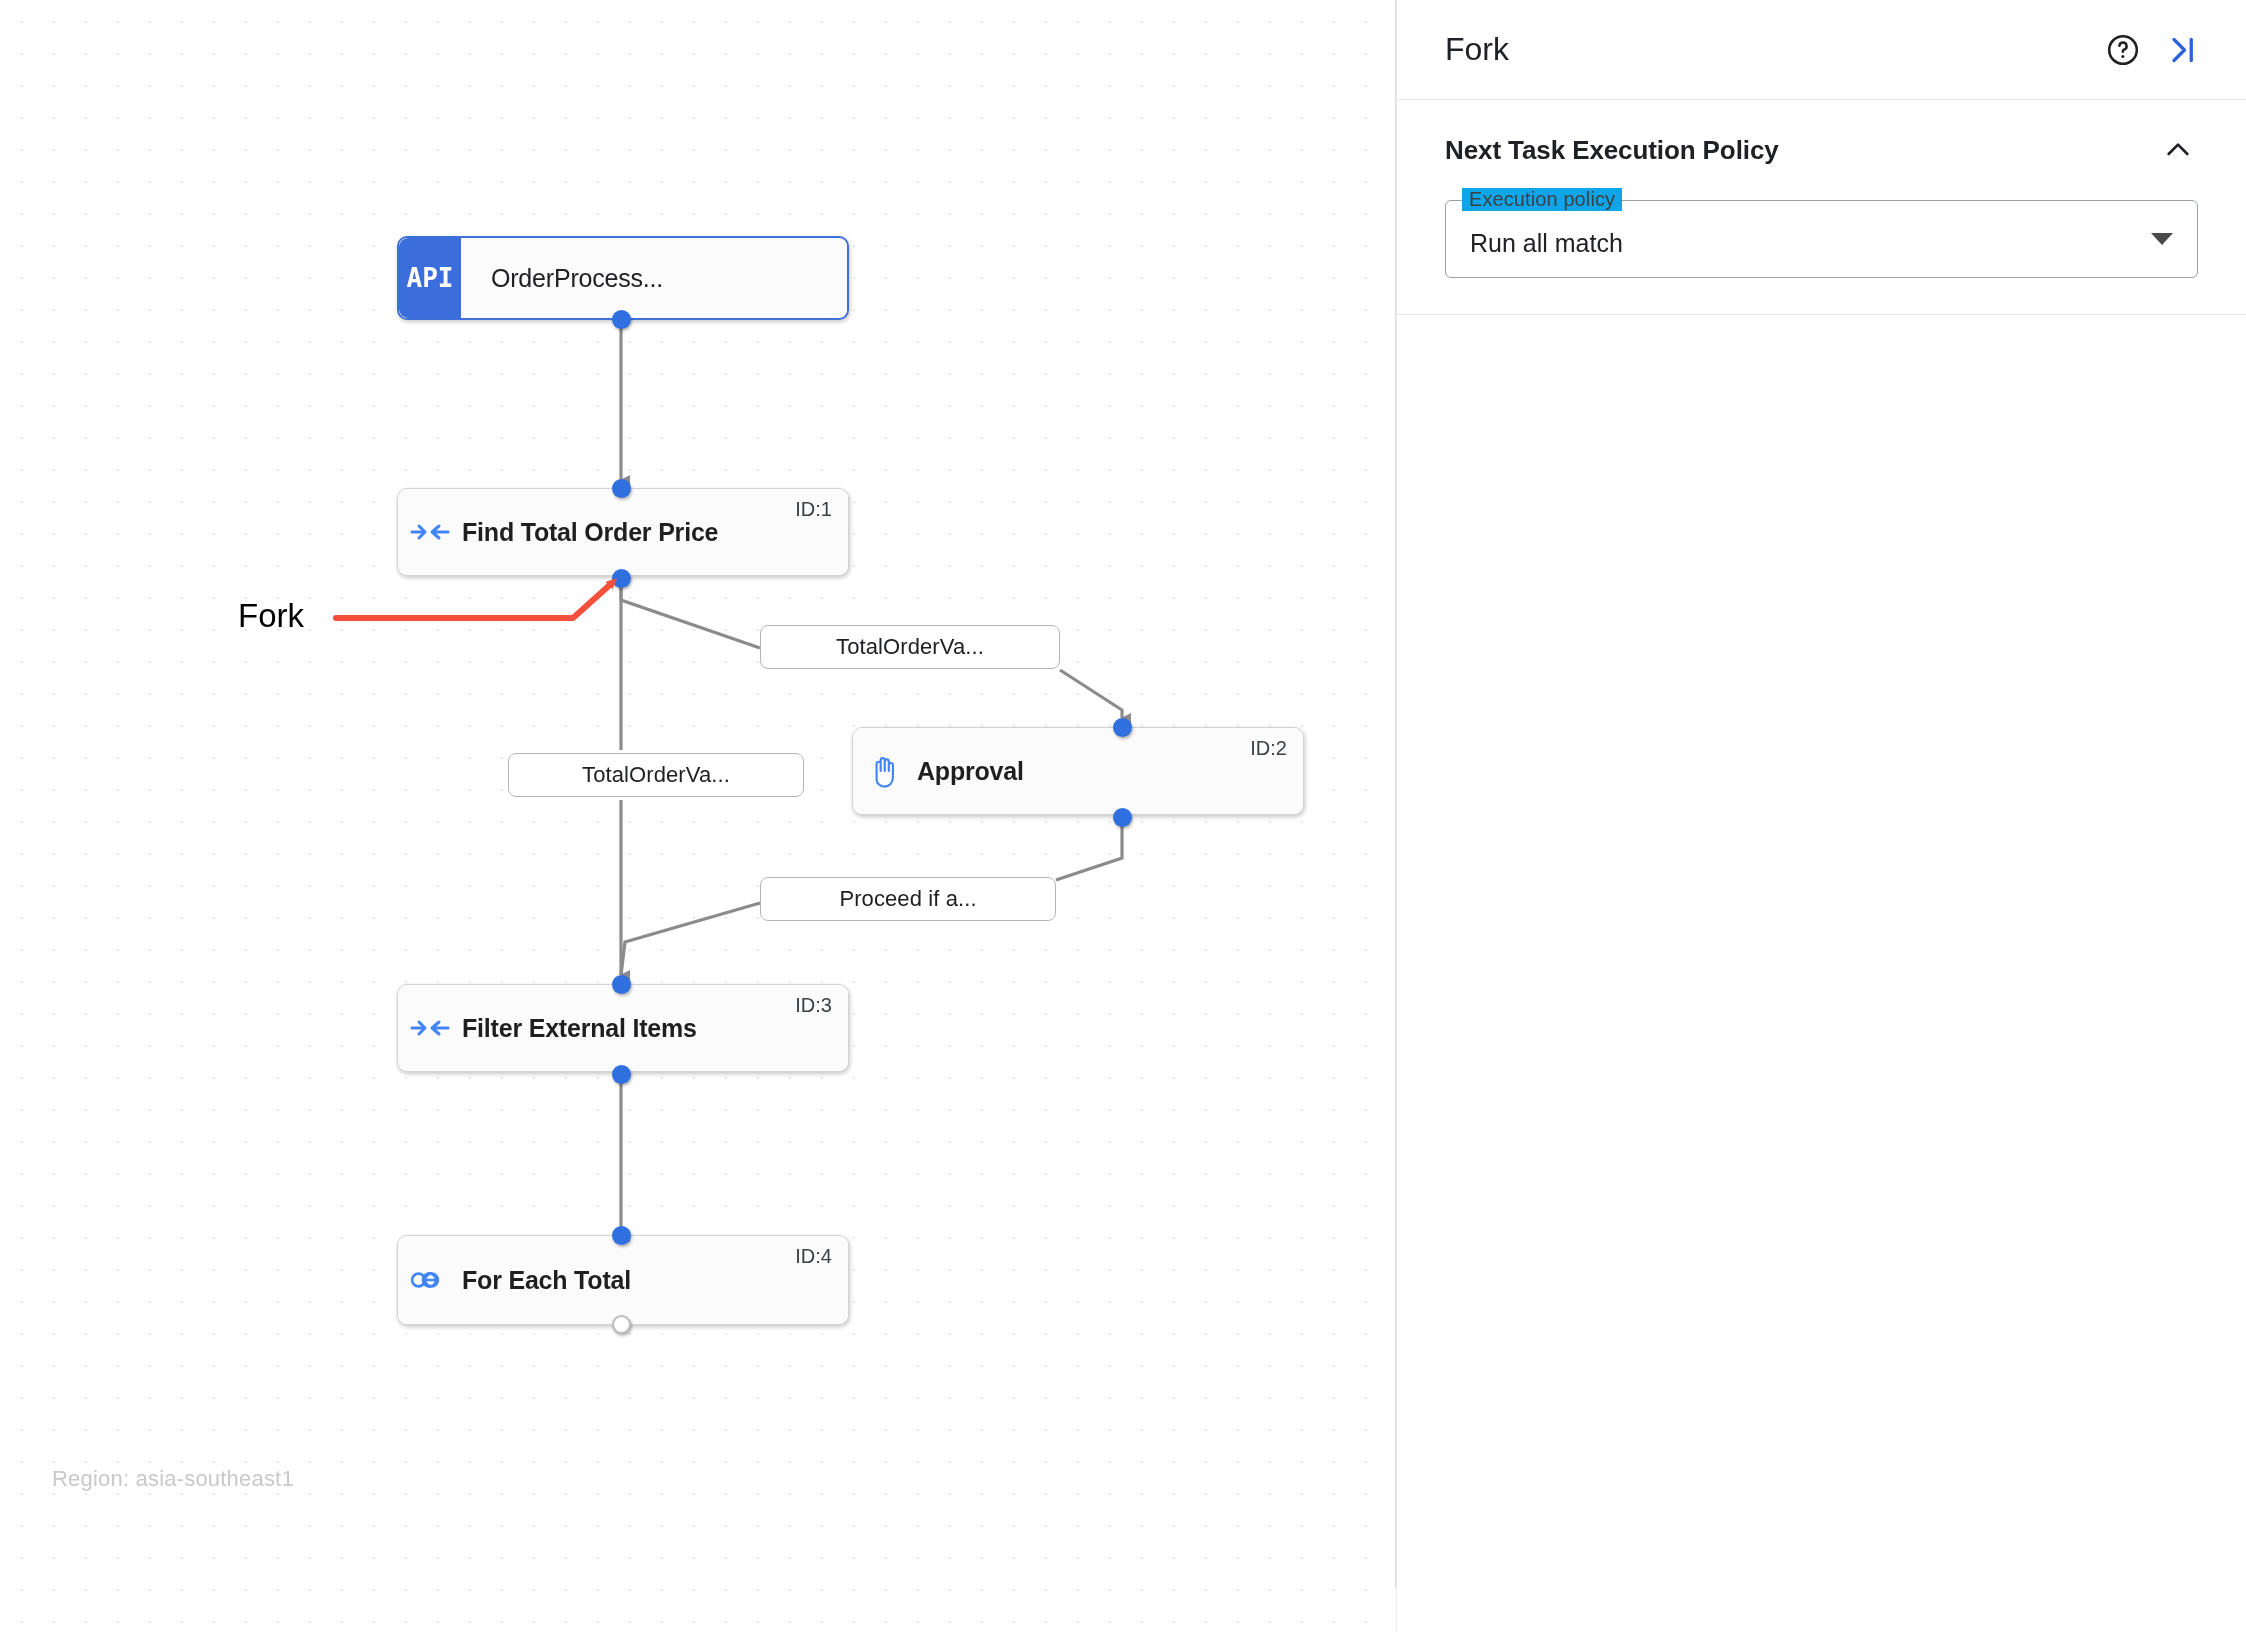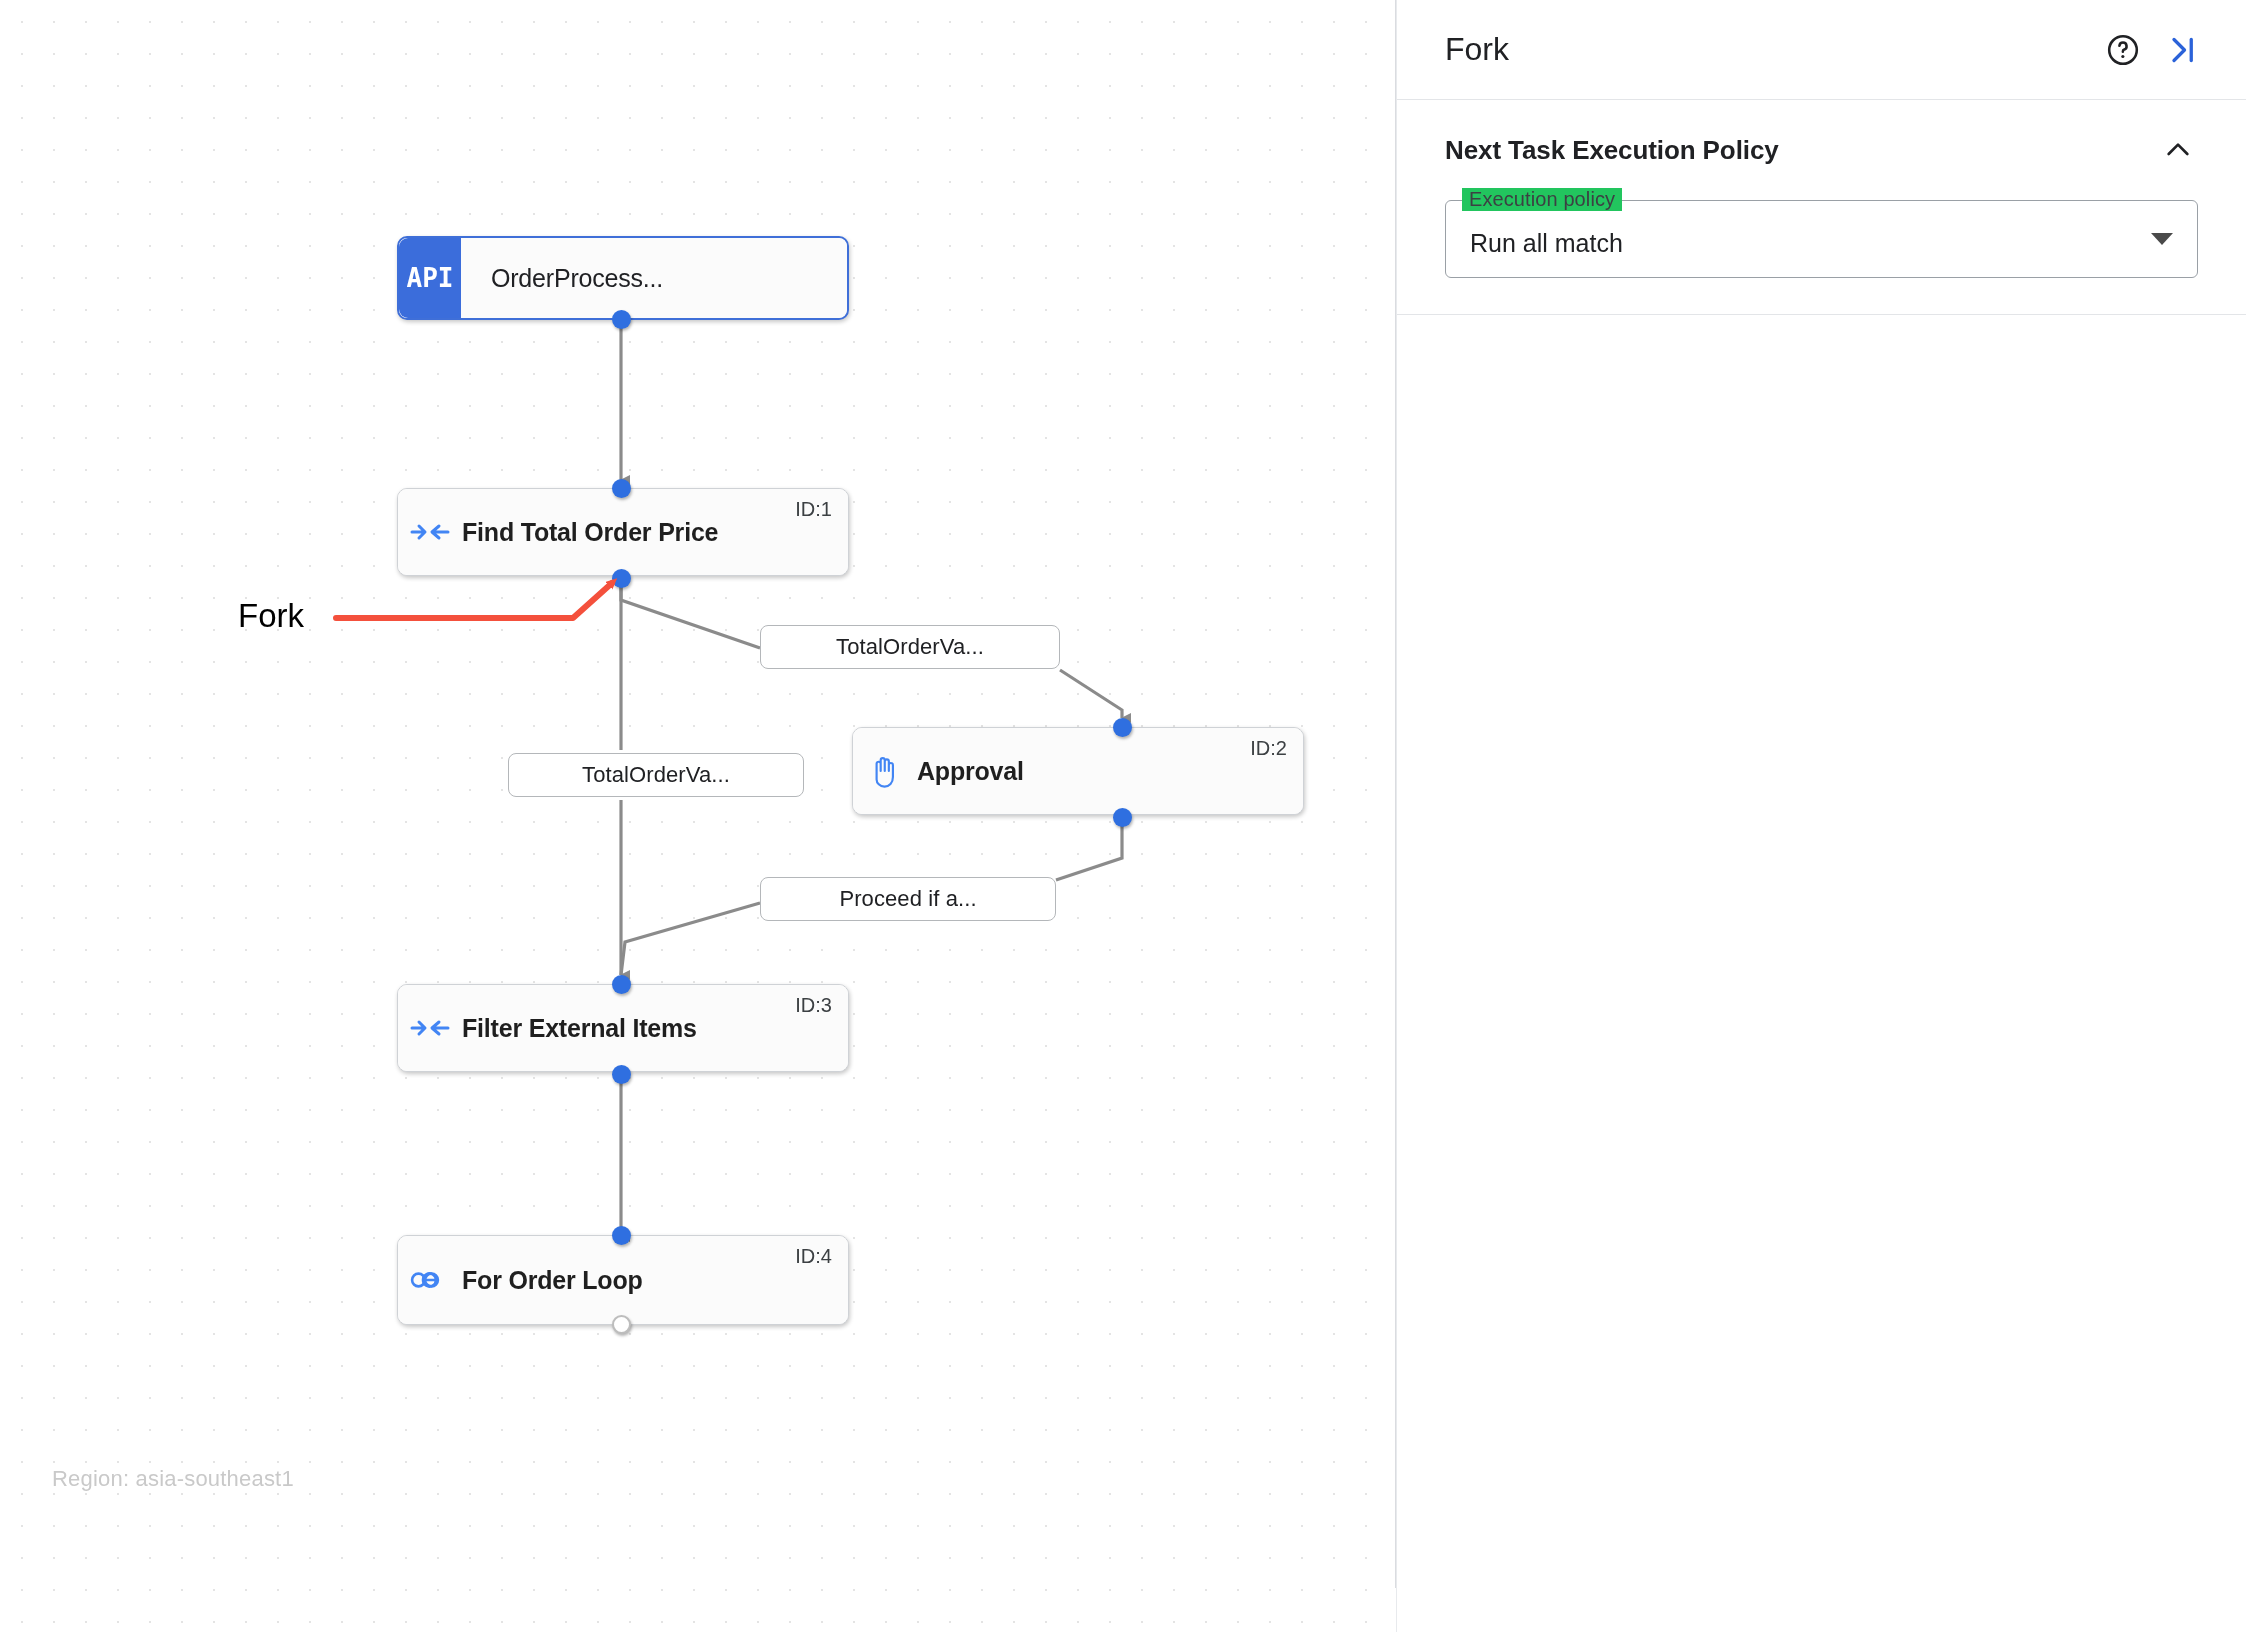--- a/index.html
+++ b/index.html
@@ -170,21 +170,21 @@
     height: 78px;
     border: 1px solid #9aa0a6;
     border-radius: 6px;
     display: flex; align-items: center;
     padding: 0 24px;
     cursor: pointer;
   }
   .field-legend {
     position: absolute;
     top: -13px; left: 16px;
-    background: #22c55e;
+    background: #0ea5e9;
     padding: 0 7px;
     font-size: 20px;
     color: #3c4043;
     letter-spacing: 0.1px;
   }
   .field-value {
     font-size: 25px; color: #202124; flex: 1;
     letter-spacing: 0px;
     margin-top: 8px;
   }
@@ -289,21 +289,21 @@
 
     <div class="node" style="left:397px; top:1235px; width:452px; height:90px;">
       <div class="node-inner">
         <div class="node-icon">
           <svg width="44" height="26" viewBox="0 0 44 26">
             <path d="M15,13 a6.5,6.5 0 1 1 0,0.1 M15,13 a6.5,6.5 0 1 0 0,-0.1 M15,13 L29,13" fill="none" stroke="#4285f4" stroke-width="2.6"></path>
             <circle cx="10.5" cy="13" r="6.4" fill="none" stroke="#4285f4" stroke-width="2.6"></circle>
             <circle cx="23.5" cy="13" r="6.4" fill="none" stroke="#4285f4" stroke-width="2.6"></circle>
           </svg>
         </div>
-        <div class="node-label">For Order Loop</div>
+        <div class="node-label">For Each Total</div>
       </div>
       <div class="node-id">ID:4</div>
     </div>
     <div class="port" style="left:612px; top:1226px;"></div>
     <div class="port hollow" style="left:612px; top:1315px;"></div>
 
     <div class="edge-label" style="left:760px; top:625px; width:300px;">TotalOrderVa...</div>
     <div class="edge-label" style="left:508px; top:753px; width:296px;">TotalOrderVa...</div>
     <div class="edge-label" style="left:760px; top:877px; width:296px;text-align:right;">Proceed if a...</div>
 

